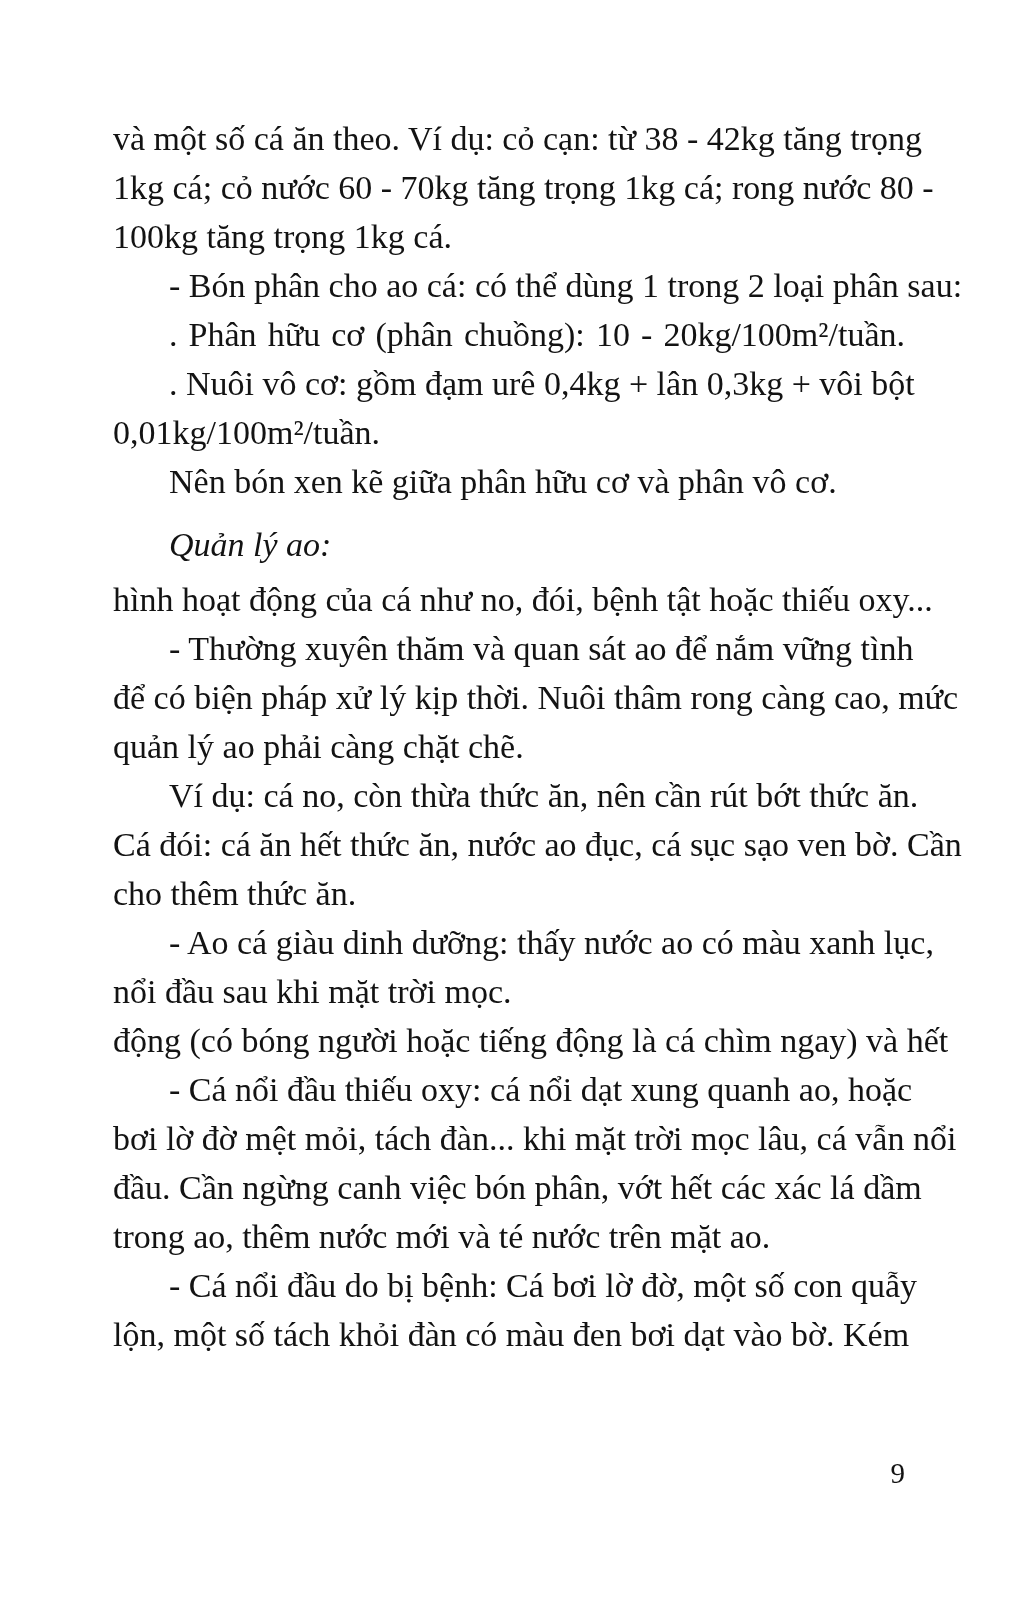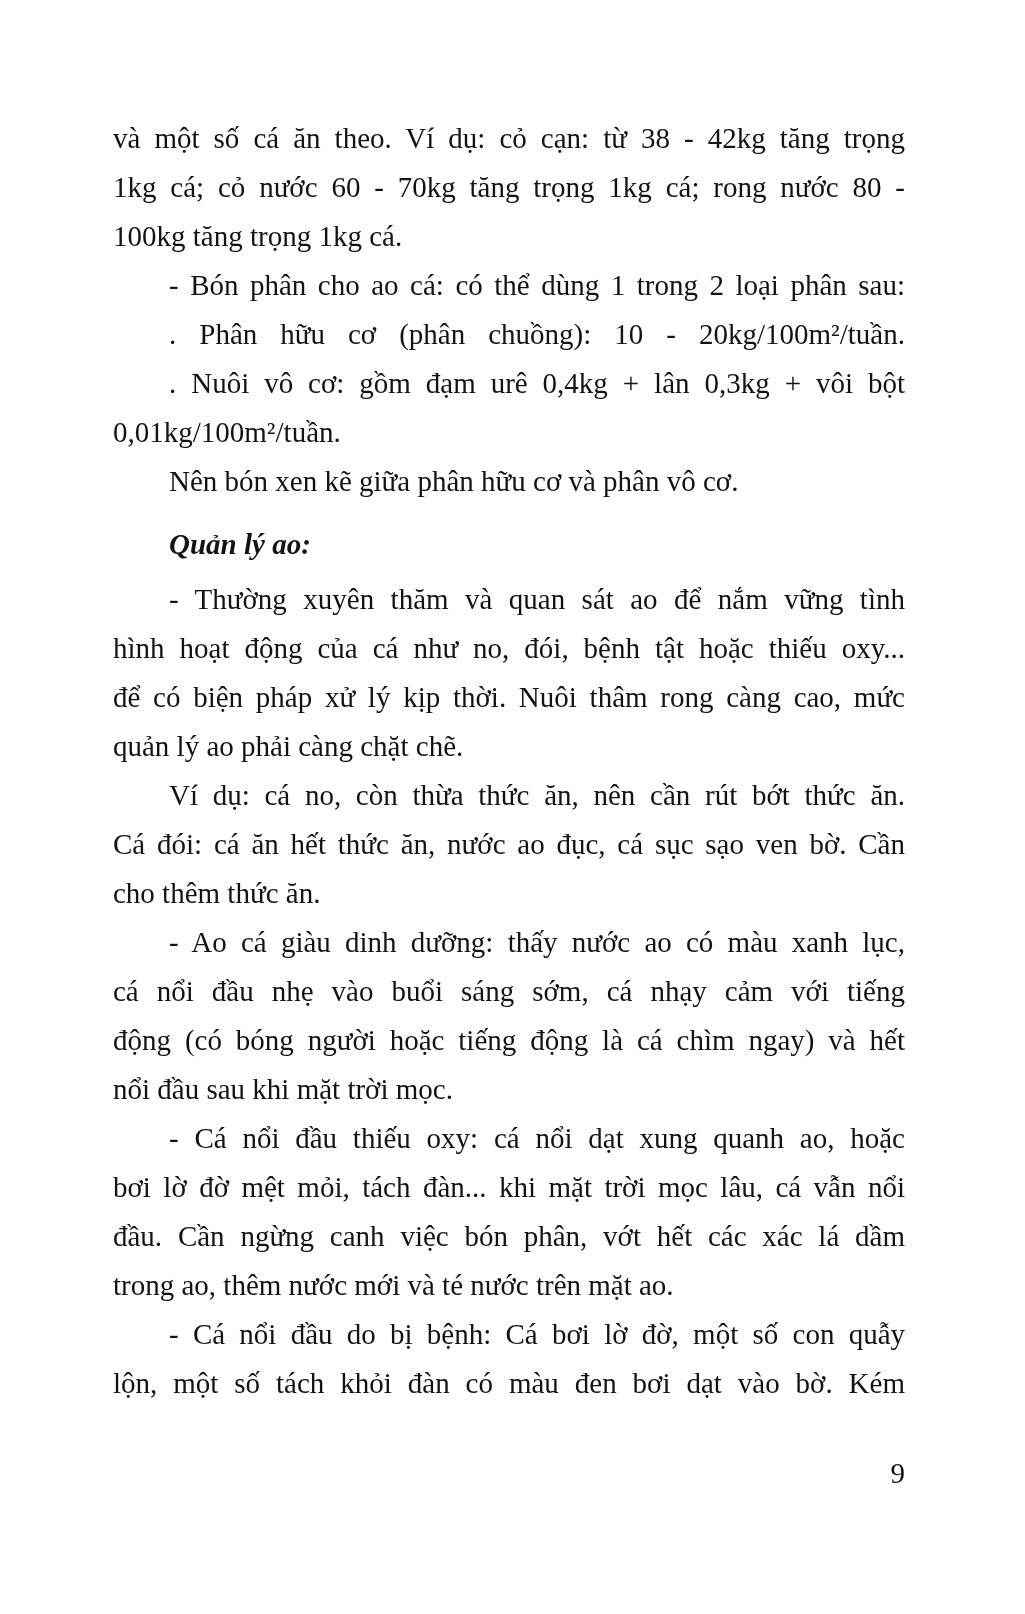--- a/index.html
+++ b/index.html
@@ -18,32 +18,32 @@
   .page {
     position: absolute;
     inset: 0;
     background: #ffffff;
   }
   .text-block {
     position: absolute;
     left: 113px;
     top: 114px;
     width: 792px;
-    font-size: 29px;
+    font-size: 34px;
     line-height: 49px;
   }
   .para {
     margin: 0;
   }
   .para.heading {
     margin-top: 14px;
     margin-bottom: 6px;
   }
   .para.heading .line {
-    font-weight: bold;
+    font-weight: normal;
     font-style: italic;
   }
   .line {
     text-align: justify;
     text-align-last: left;
     white-space: nowrap;
   }
   .line.fill {
     text-align-last: justify;
   }
@@ -80,35 +80,34 @@
         <div class="line fill indent">. Nuôi vô cơ: gồm đạm urê 0,4kg + lân 0,3kg + vôi bột</div>
         <div class="line">0,01kg/100m²/tuần.</div>
       </div>
       <div class="para">
         <div class="line indent">Nên bón xen kẽ giữa phân hữu cơ và phân vô cơ.</div>
       </div>
       <div class="para heading">
         <div class="line indent">Quản lý ao:</div>
       </div>
       <div class="para">
+        <div class="line fill">hình hoạt động của cá như no, đói, bệnh tật hoặc thiếu oxy...</div>
         <div class="line fill indent">- Thường xuyên thăm và quan sát ao để nắm vững tình</div>
-        <div class="line fill">hình hoạt động của cá như no, đói, bệnh tật hoặc thiếu oxy...</div>
         <div class="line fill">để có biện pháp xử lý kịp thời. Nuôi thâm rong càng cao, mức</div>
         <div class="line">quản lý ao phải càng chặt chẽ.</div>
       </div>
       <div class="para">
         <div class="line fill indent">Ví dụ: cá no, còn thừa thức ăn, nên cần rút bớt thức ăn.</div>
         <div class="line fill">Cá đói: cá ăn hết thức ăn, nước ao đục, cá sục sạo ven bờ. Cần</div>
         <div class="line">cho thêm thức ăn.</div>
       </div>
       <div class="para">
         <div class="line fill indent">- Ao cá giàu dinh dưỡng: thấy nước ao có màu xanh lục,</div>
-        <div class="line fill">cá nổi đầu nhẹ vào buổi sáng sớm, cá nhạy cảm với tiếng</div>
+        <div class="line">nổi đầu sau khi mặt trời mọc.</div>
         <div class="line fill">động (có bóng người hoặc tiếng động là cá chìm ngay) và hết</div>
-        <div class="line">nổi đầu sau khi mặt trời mọc.</div>
       </div>
       <div class="para">
         <div class="line fill indent">- Cá nổi đầu thiếu oxy: cá nổi dạt xung quanh ao, hoặc</div>
         <div class="line fill">bơi lờ đờ mệt mỏi, tách đàn... khi mặt trời mọc lâu, cá vẫn nổi</div>
         <div class="line fill">đầu. Cần ngừng canh việc bón phân, vớt hết các xác lá dầm</div>
         <div class="line">trong ao, thêm nước mới và té nước trên mặt ao.</div>
       </div>
       <div class="para">
         <div class="line fill indent">- Cá nổi đầu do bị bệnh: Cá bơi lờ đờ, một số con quẫy</div>
         <div class="line fill">lộn, một số tách khỏi đàn có màu đen bơi dạt vào bờ. Kém</div>

